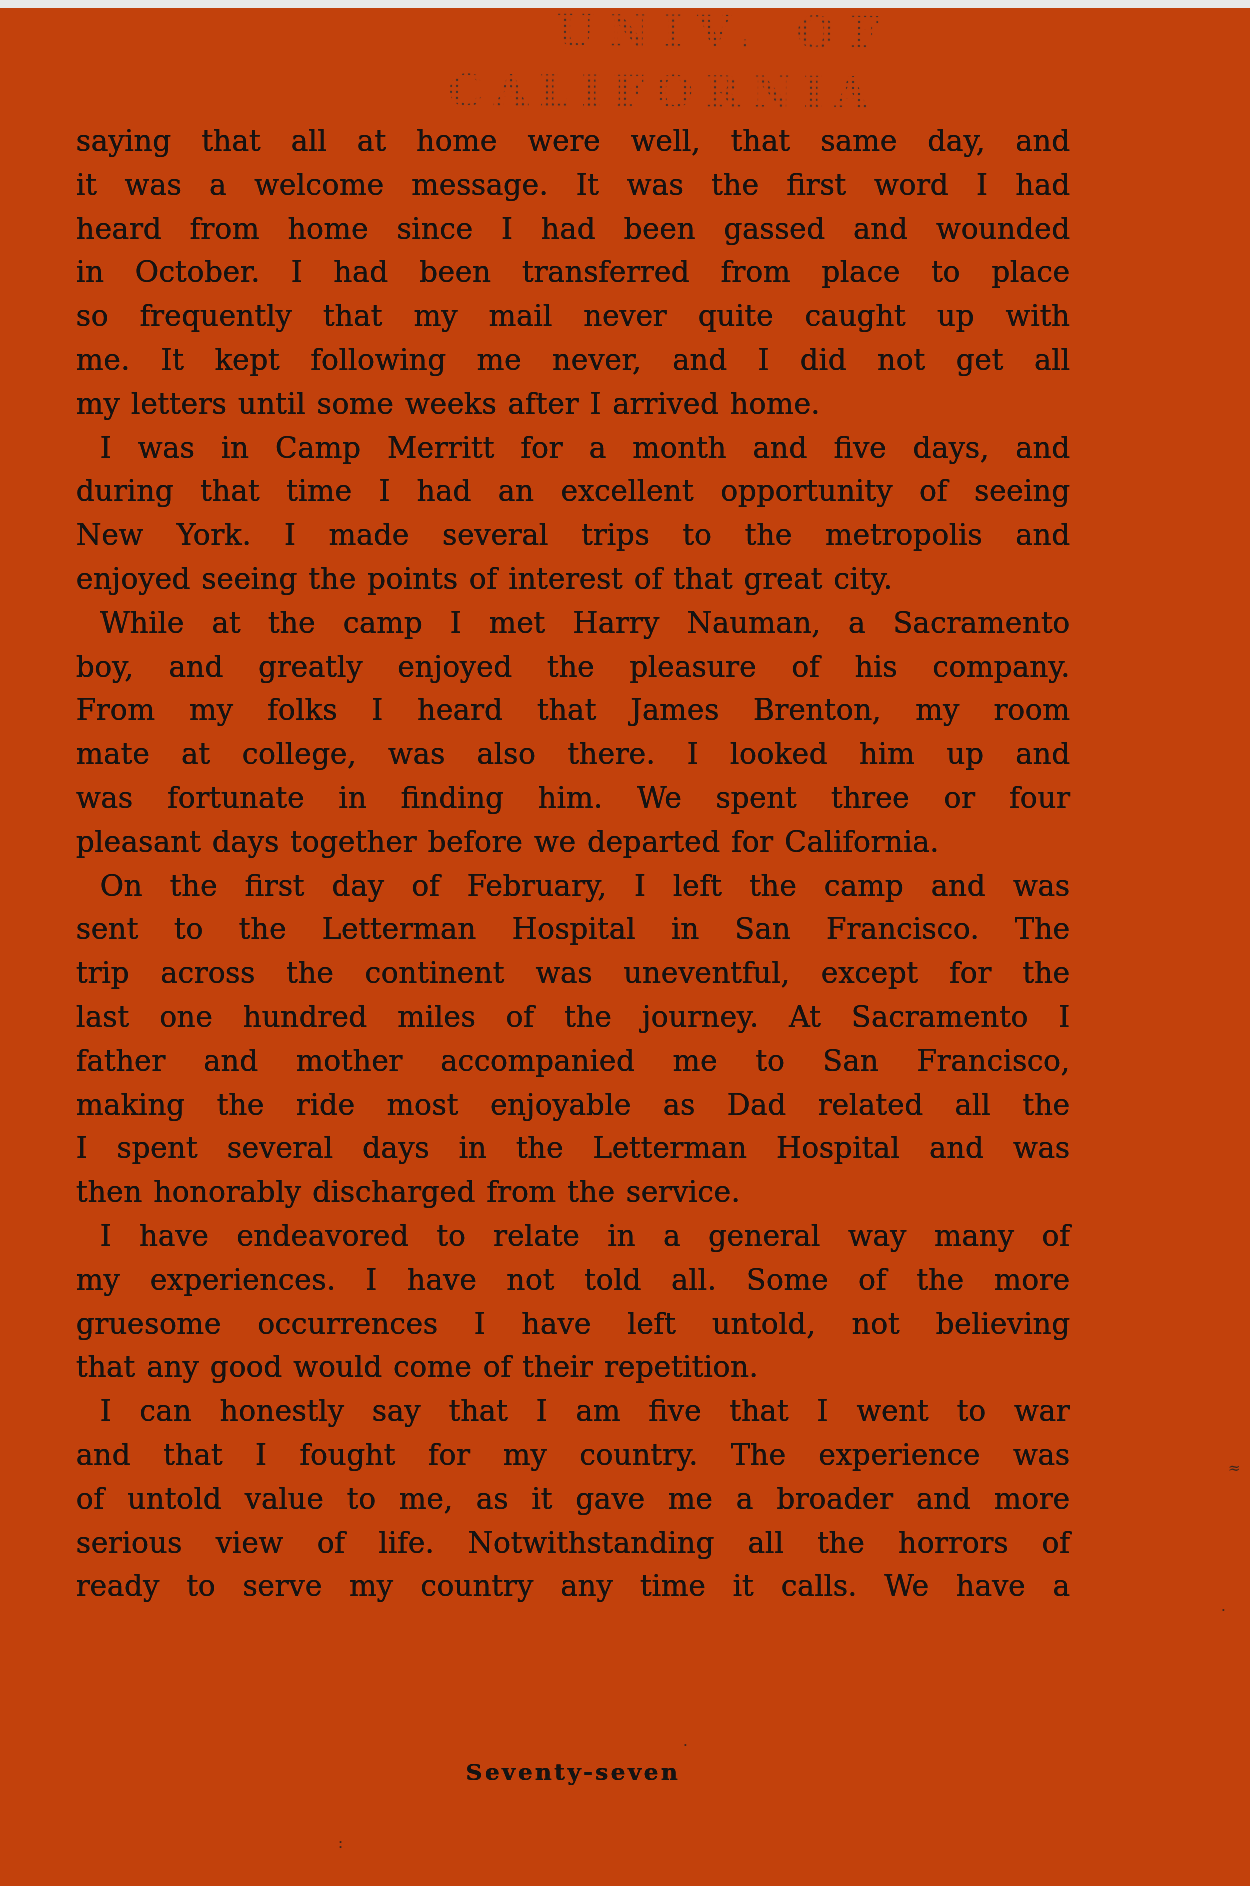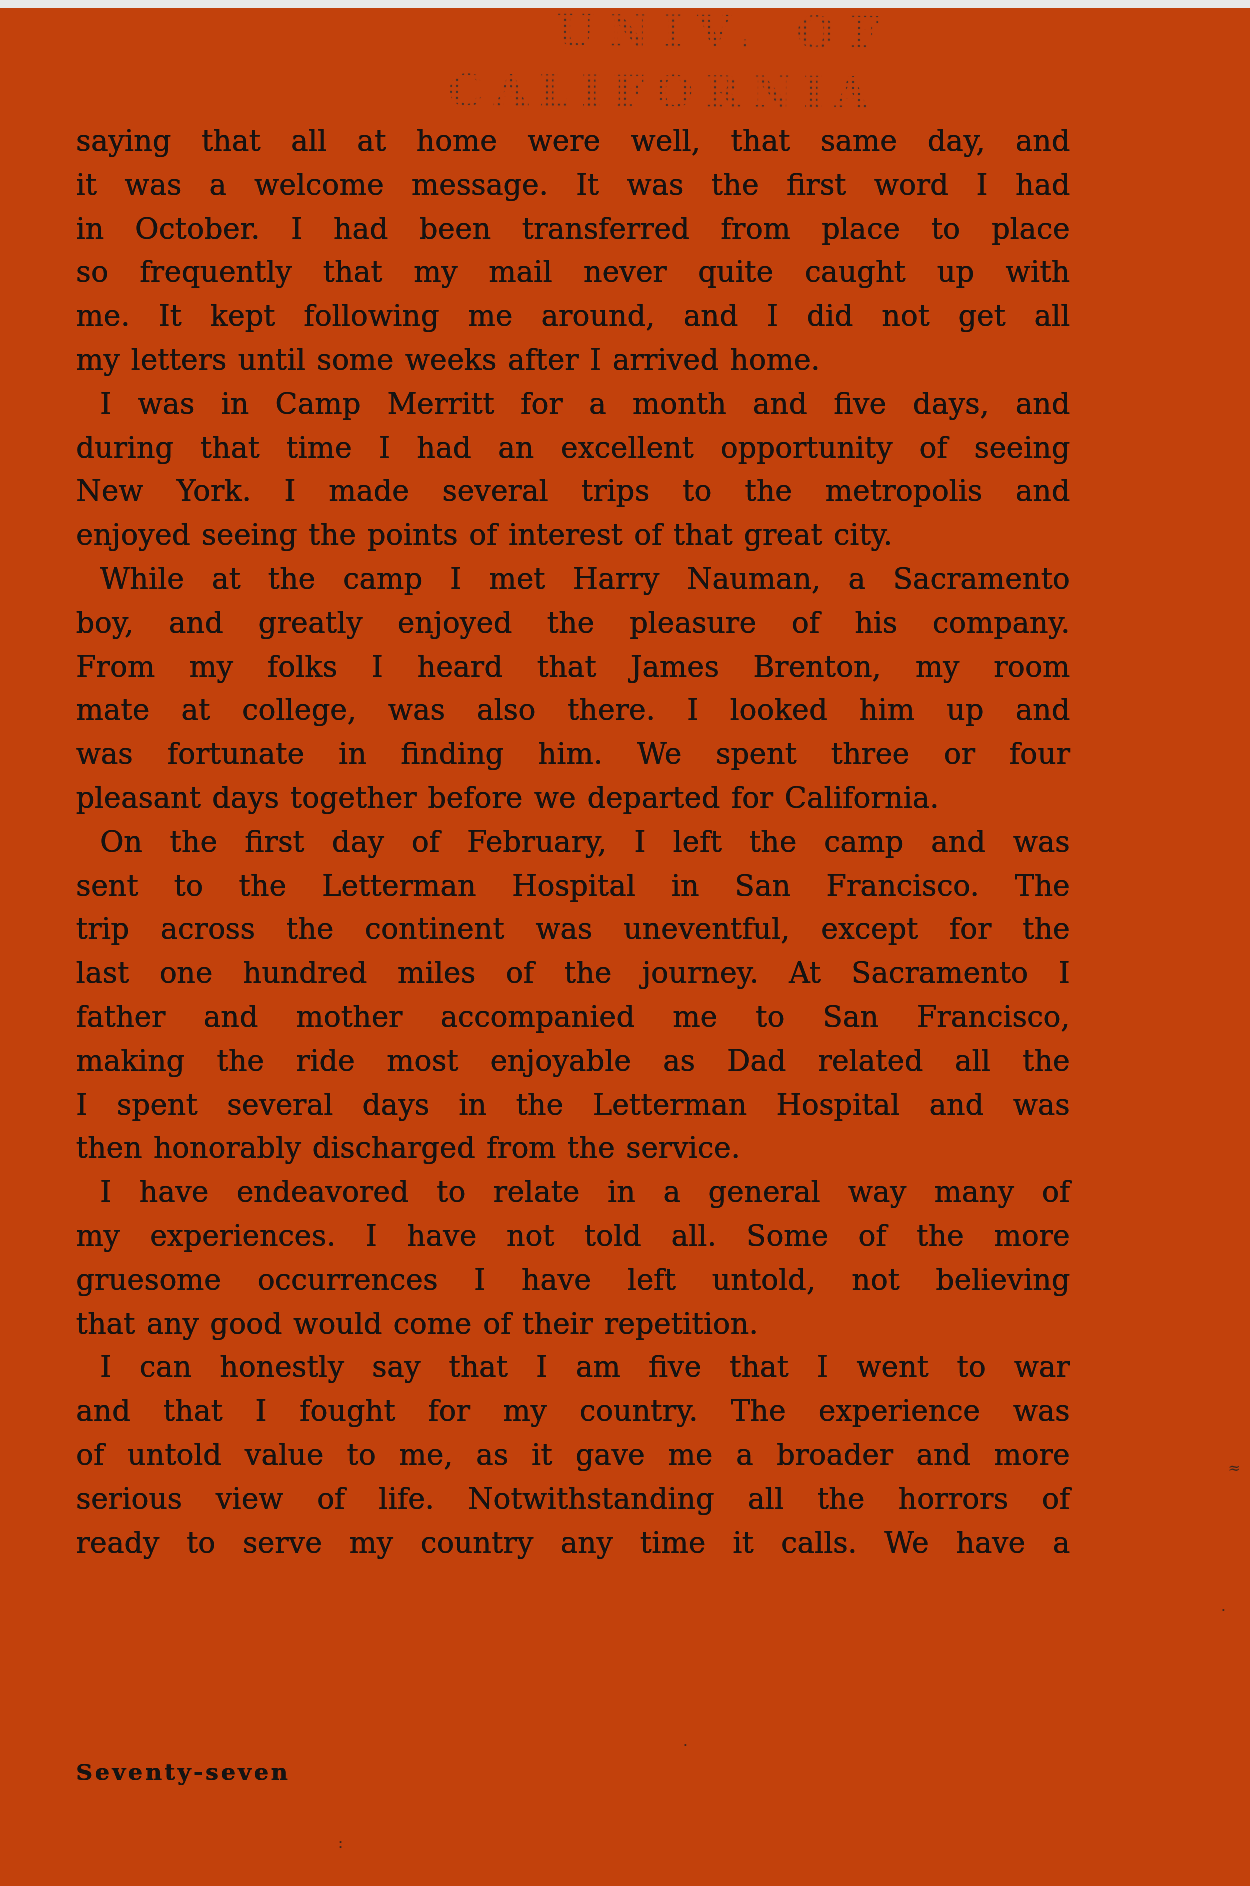--- a/index.html
+++ b/index.html
@@ -38,20 +38,21 @@
     text-shadow:0 0 .4px #000;
   }
   .paragraph{margin:0;padding:0;}
   .line{text-align:justify;text-justify:inter-word;}
   .line.just{text-align-last:justify;}
   .line.indent{text-indent:24px;}
   
   .footer{
     position:absolute;
     left:76px;top:1750px;width:994px;
+    text-align:center;
     font-size:23px;
     font-weight:bold;
     letter-spacing:2.5px;
     text-shadow:0 0 .4px #000;
   }
   
   .speck{
     position:absolute;
     font-size:15px;
     color:#222;
@@ -66,23 +67,24 @@
 
   <div class="stamp">
     <div class="stamp-line stamp-line1">UNIV. OF</div>
     <div class="stamp-line stamp-line2">CALIFORNIA</div>
   </div>
 
   <div class="textblock" id="textblock">
       <div class="paragraph">
         <div class="line just">saying that all at home were well, that same day, and</div>
         <div class="line just">it was a welcome message. It was the first word I had</div>
+        <div class="line just">heard from home since I had been gassed and wounded</div>
         <div class="line just">in October. I had been transferred from place to place</div>
         <div class="line just">so frequently that my mail never quite caught up with</div>
-        <div class="line just">me. It kept following me around, and I did not get all</div>
+        <div class="line just">me. It kept following me never, and I did not get all</div>
         <div class="line">my letters until some weeks after I arrived home.</div>
       </div>
       <div class="paragraph">
         <div class="line just indent">I was in Camp Merritt for a month and five days, and</div>
         <div class="line just">during that time I had an excellent opportunity of seeing</div>
         <div class="line just">New York. I made several trips to the metropolis and</div>
         <div class="line">enjoyed seeing the points of interest of that great city.</div>
       </div>
       <div class="paragraph">
         <div class="line just indent">While at the camp I met Harry Nauman, a Sacramento</div>

